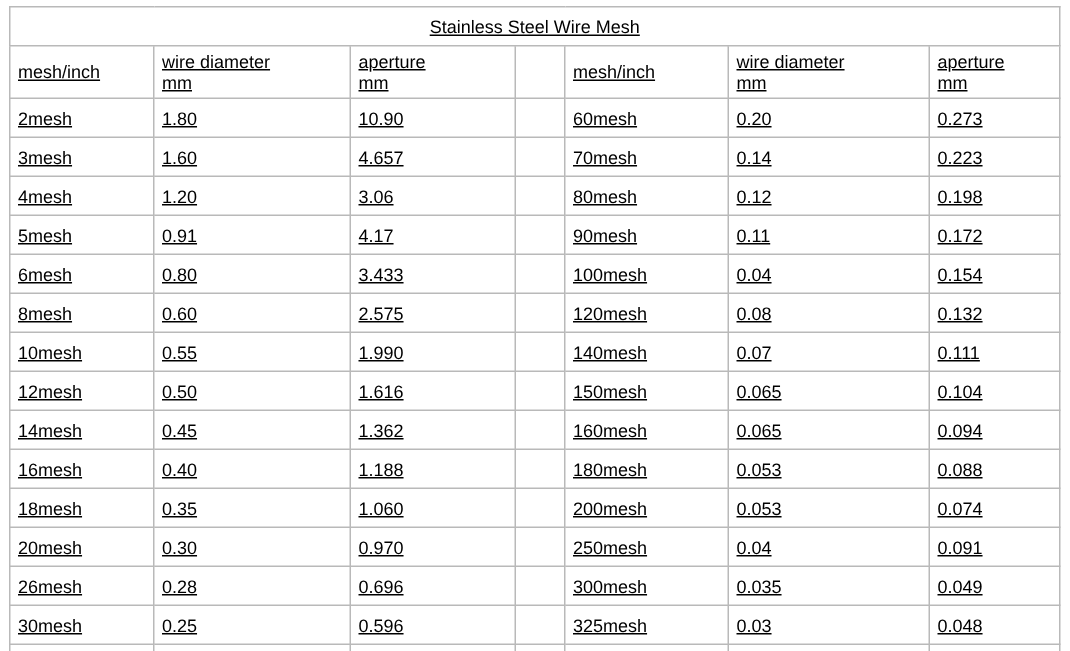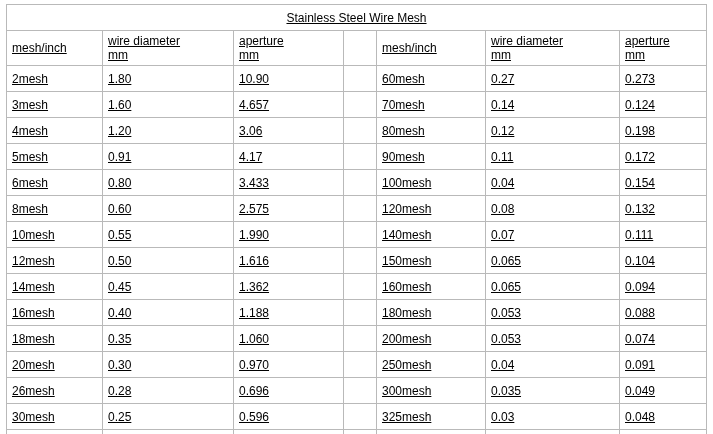--- a/index.html
+++ b/index.html
@@ -88,31 +88,31 @@
 mm</td>
         <td class="hdr">aperture
 mm</td>
       </tr>
     <tr>
           <td>2mesh</td>
           <td>1.80</td>
           <td>10.90</td>
           <td class="spacer"></td>
           <td>60mesh</td>
-          <td>0.27</td>
+          <td>0.20</td>
           <td>0.273</td>
         </tr>
         <tr>
           <td>3mesh</td>
           <td>1.60</td>
           <td>4.657</td>
           <td class="spacer"></td>
           <td>70mesh</td>
           <td>0.14</td>
-          <td>0.124</td>
+          <td>0.223</td>
         </tr>
         <tr>
           <td>4mesh</td>
           <td>1.20</td>
           <td>3.06</td>
           <td class="spacer"></td>
           <td>80mesh</td>
           <td>0.12</td>
           <td>0.198</td>
         </tr>

